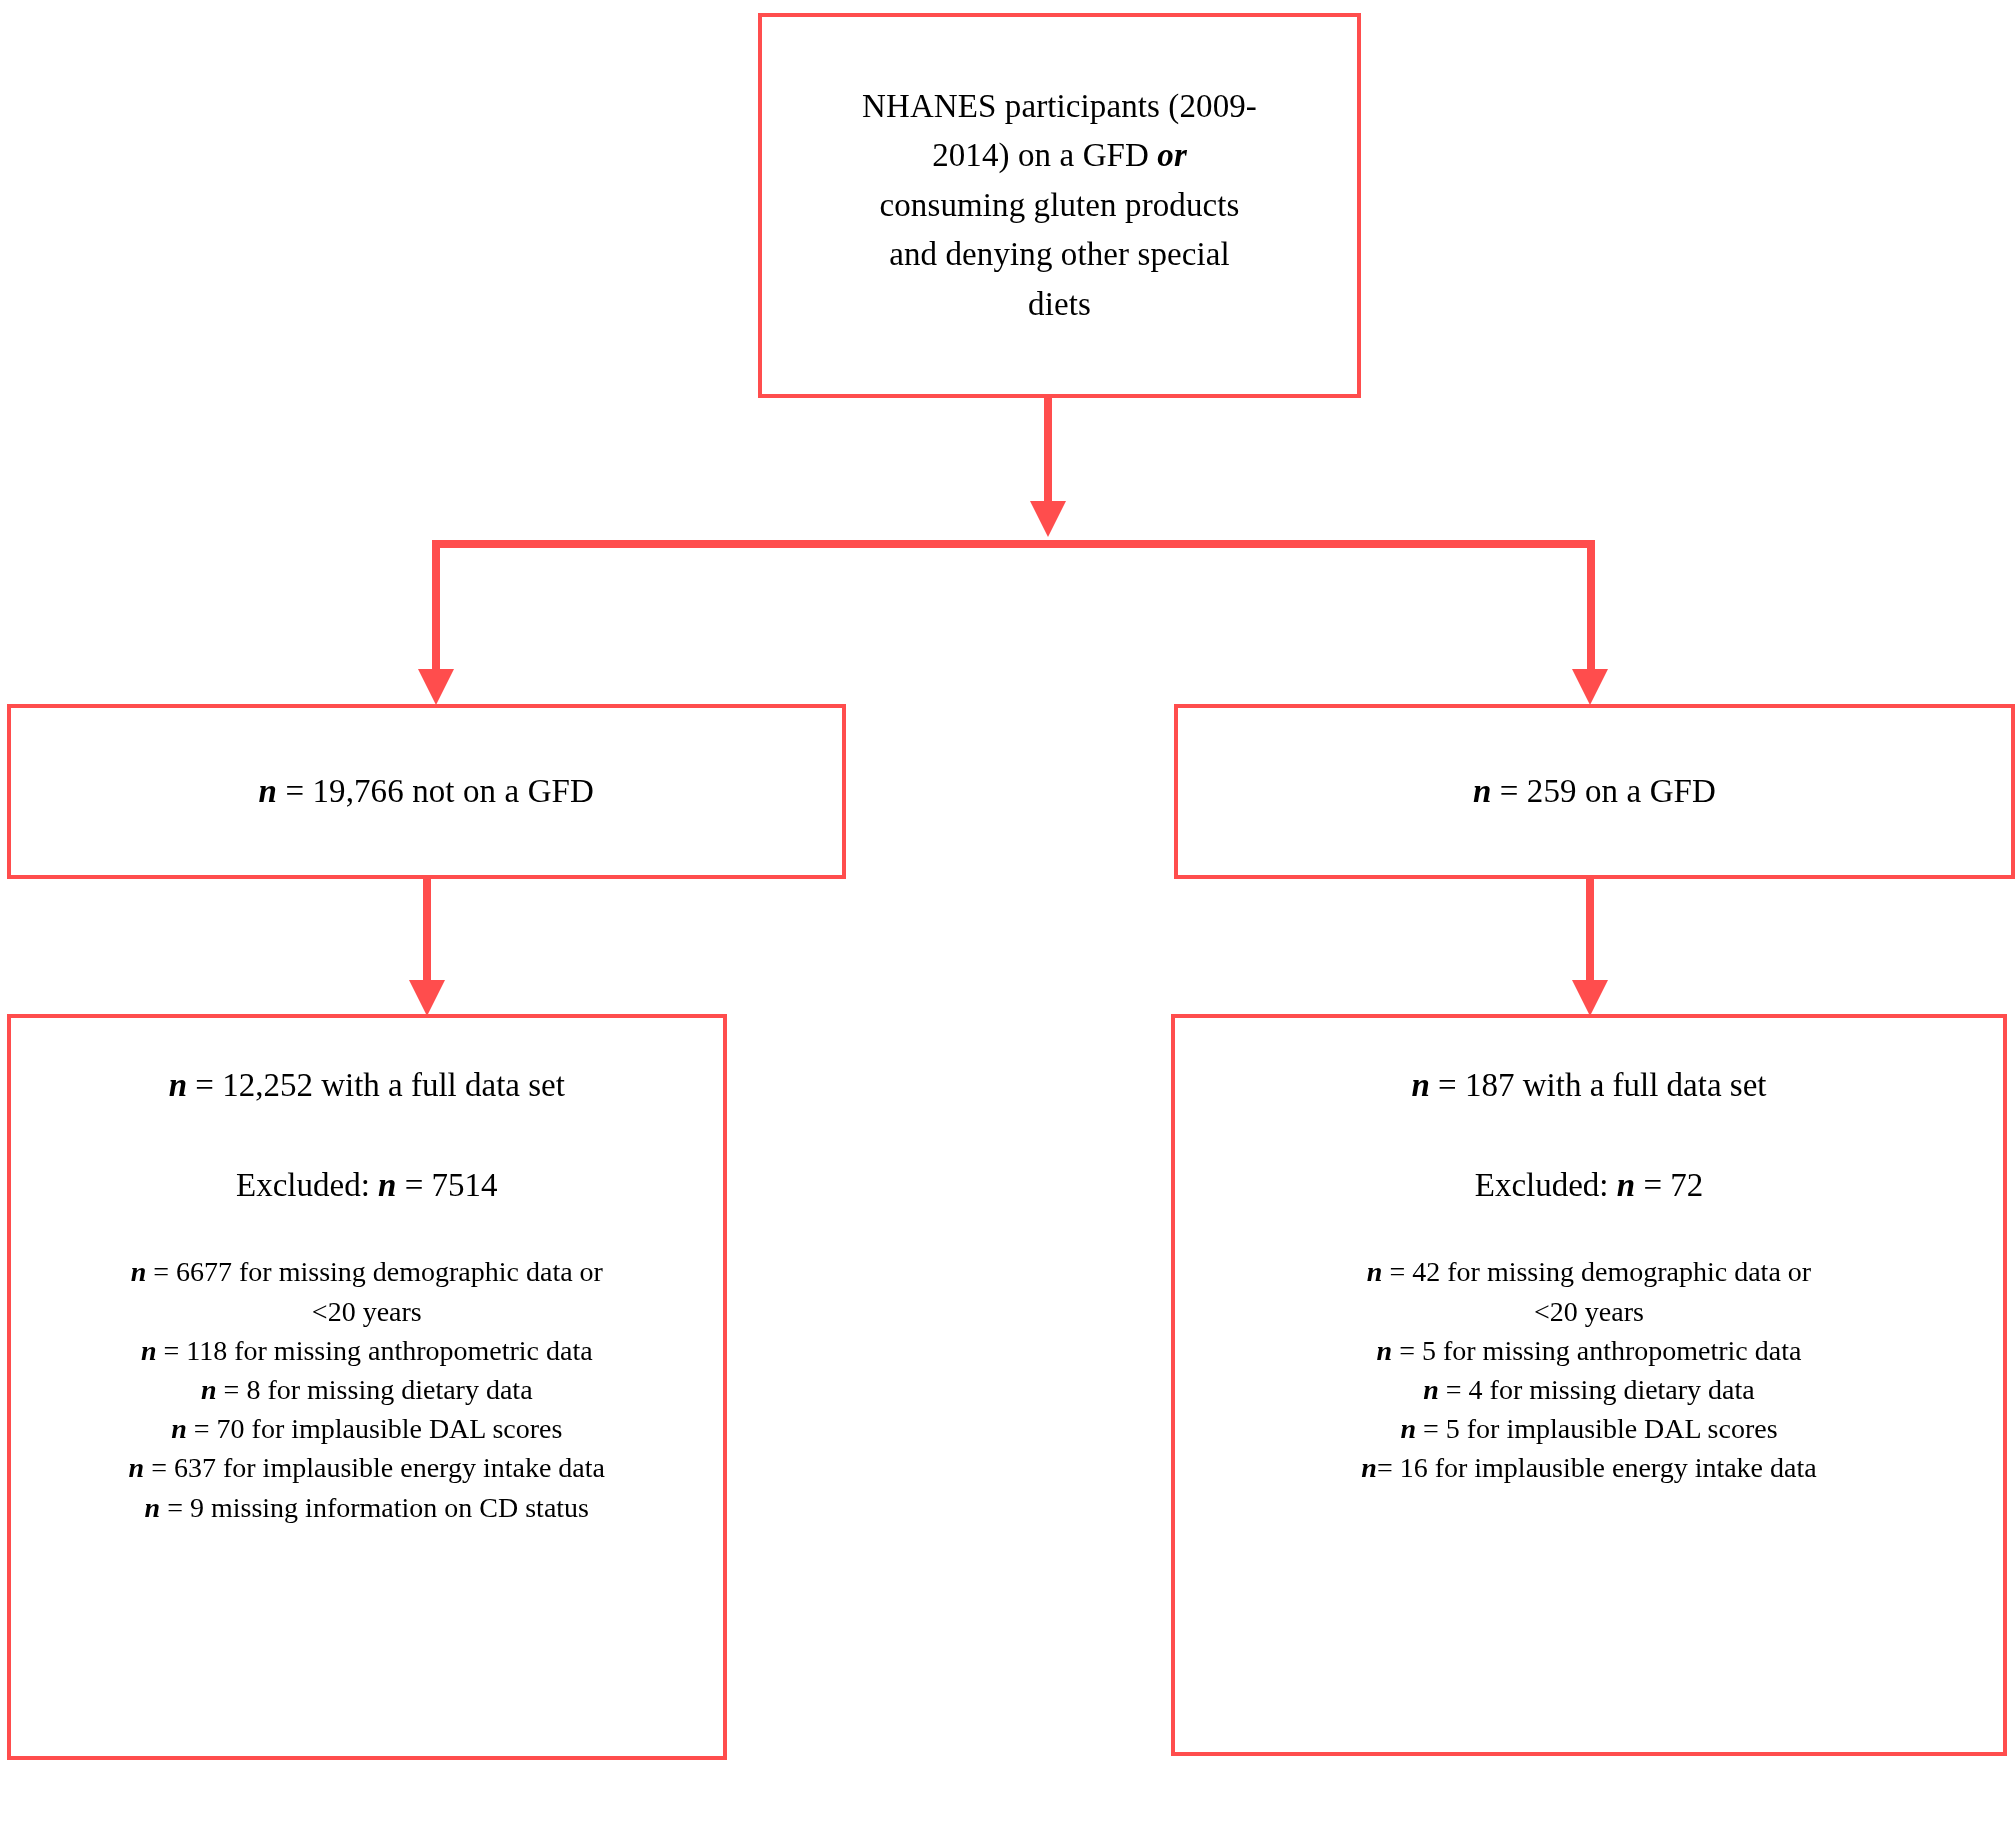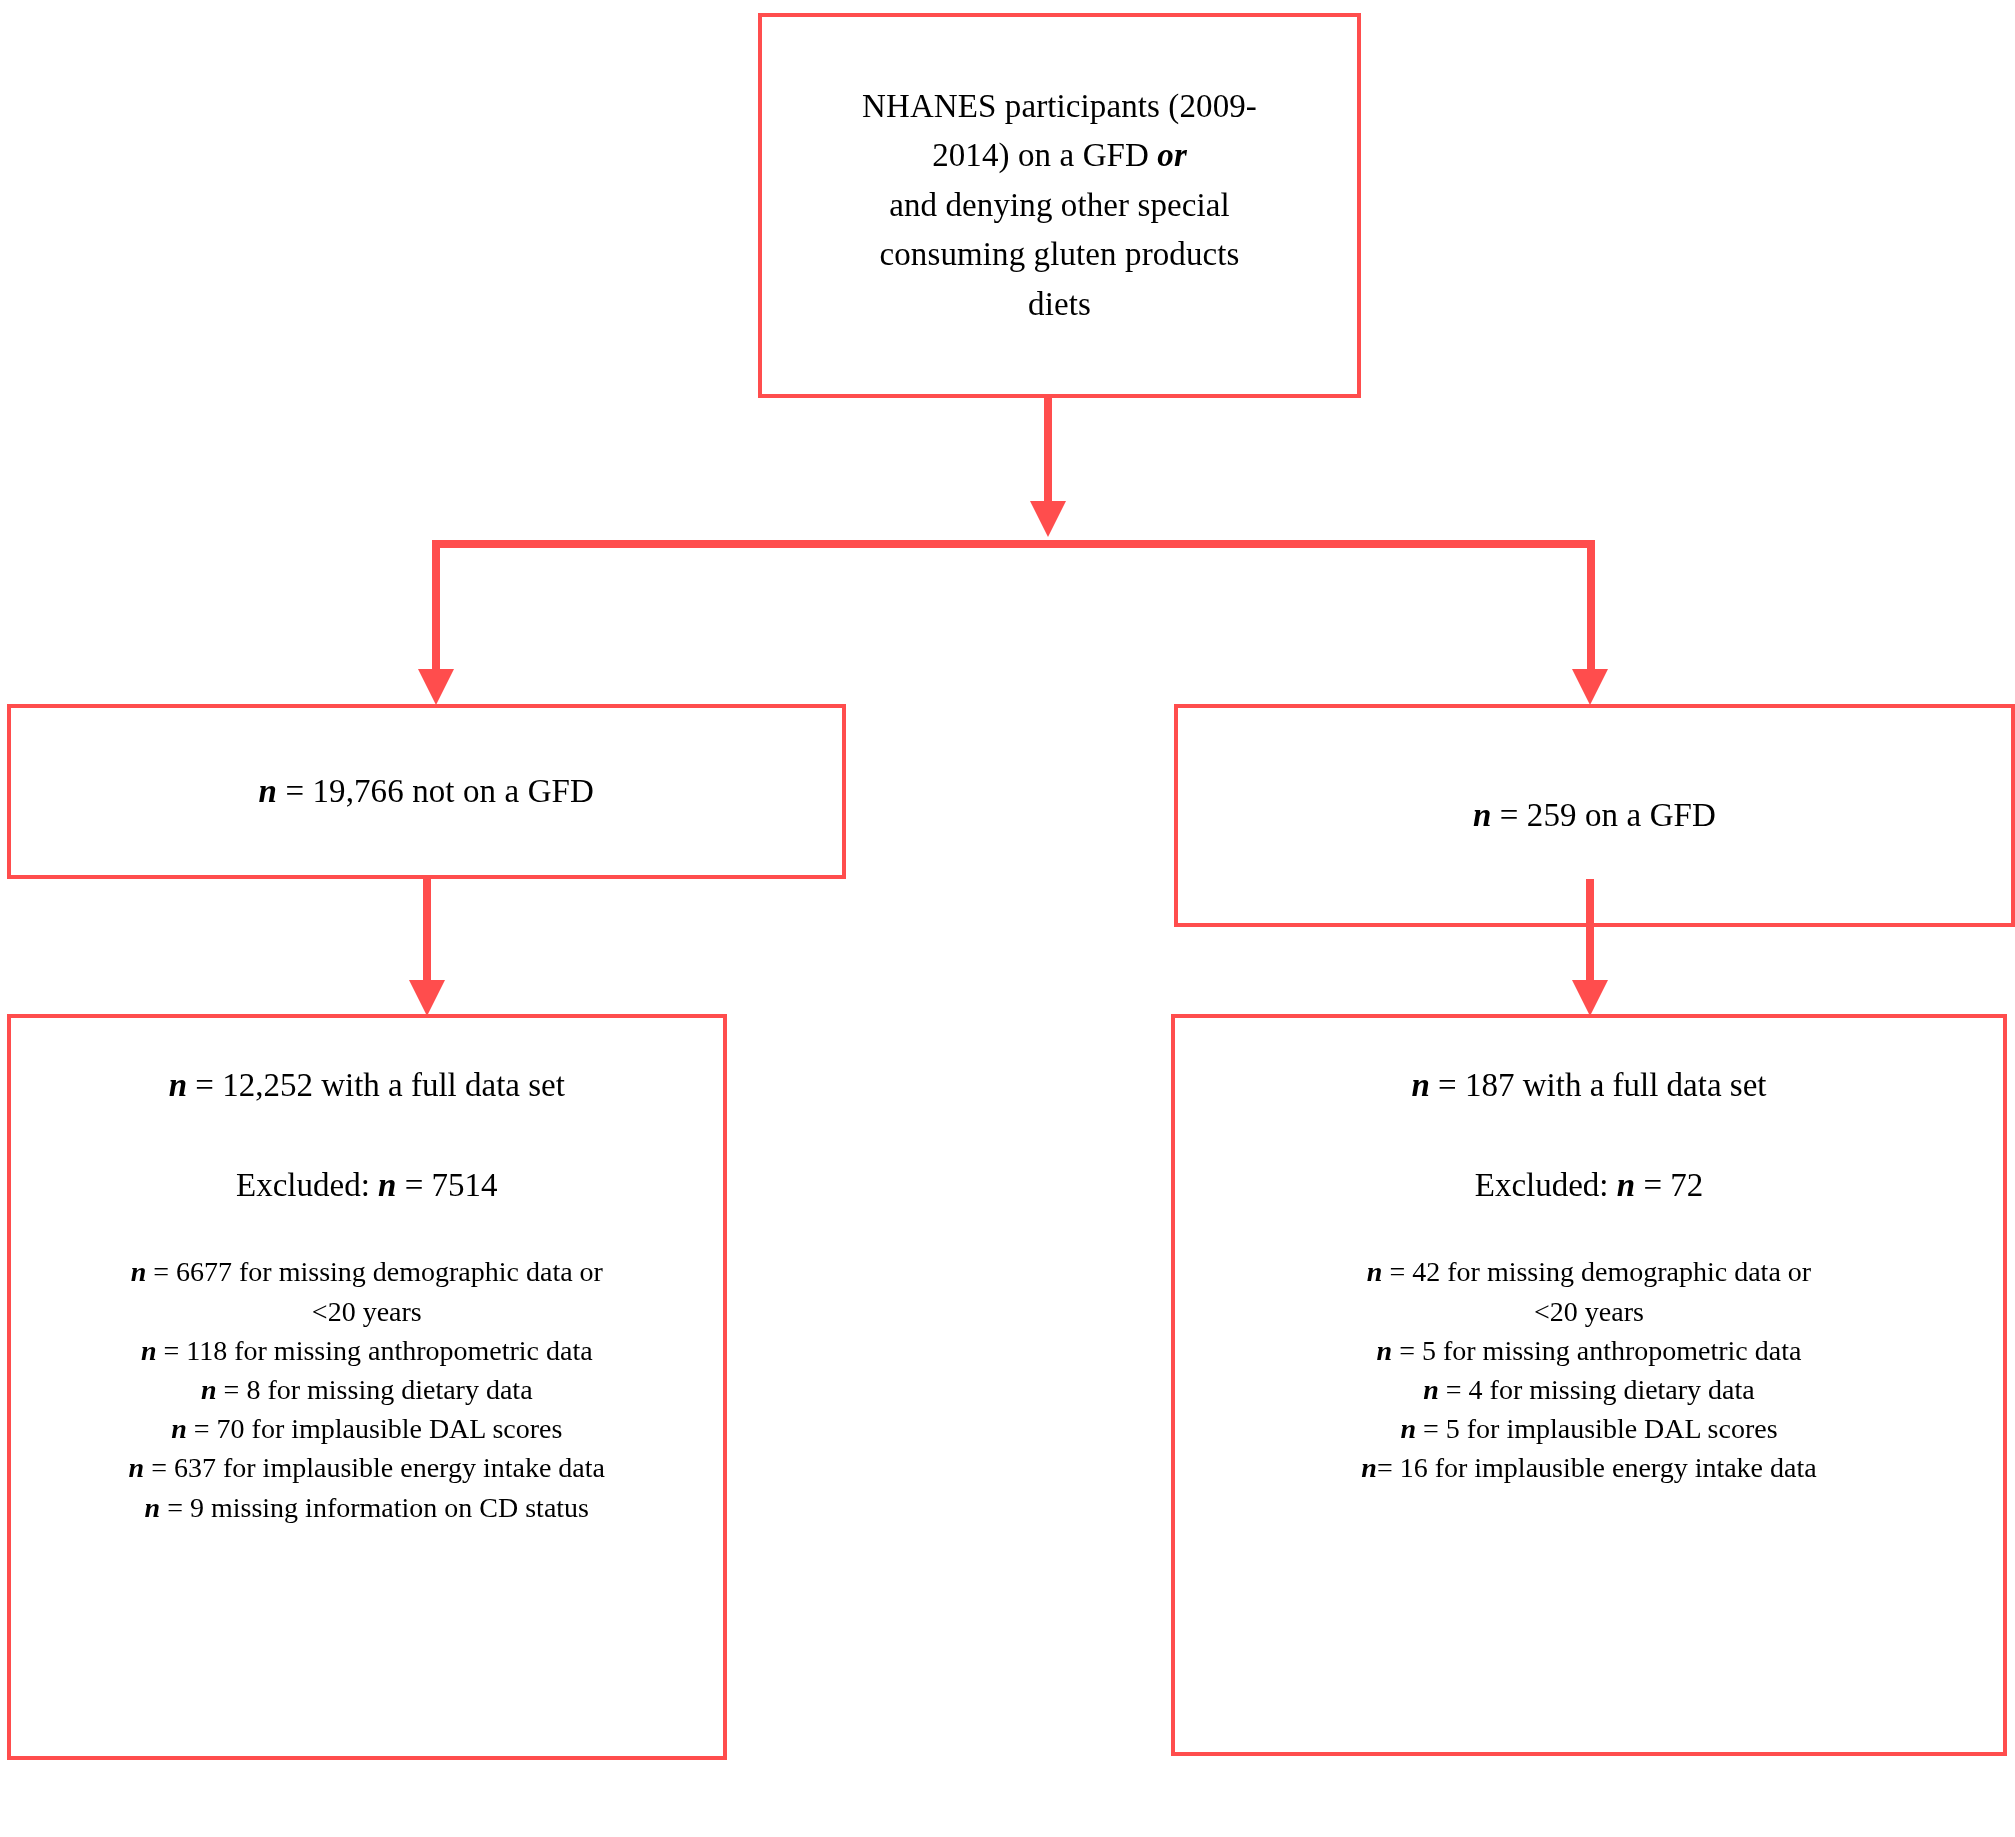--- a/index.html
+++ b/index.html
@@ -42,21 +42,21 @@
 
   
   #box-top{
     left:758px; top:12.8px; width:603px; height:385px;
     justify-content:center;
   }
   #box-top .line{font-size:33px;line-height:1.50;}
 
   
   #box-not-gfd{left:6.8px; top:704px; width:839px; height:175px;justify-content:center;}
-  #box-on-gfd{left:1174px; top:704px; width:841px; height:223px;justify-content:center;}
+  #box-on-gfd{left:1174px; top:704px; width:841px; height:175px;justify-content:center;}
   #box-not-gfd .line,#box-on-gfd .line{font-size:33px;}
 
   
   #box-left-detail{left:6.8px; top:1014px; width:720px; height:746px;}
   #box-right-detail{left:1171px; top:1014px; width:836px; height:742px;}
   .detail-pad{padding-top:44px;width:100%;}
   .detail-head{font-size:33px;line-height:1.4;display:block;text-align:center;}
   .gap-lg{height:54px;}
   .gap-md{height:44px;}
   .reason{font-size:28px;line-height:1.40;display:block;text-align:center;}
@@ -82,22 +82,22 @@
 </style>
 </head>
 <body>
 
 <div id="flow">
 
   <div class="box" id="box-top">
     <div class="box-inner">
       <span class="line">NHANES participants (2009-</span>
       <span class="line"><span>2014) on a GFD </span><span class="it">or</span></span>
+      <span class="line">consuming gluten products</span>
       <span class="line">and denying other special</span>
-      <span class="line">consuming gluten products</span>
       <span class="line">diets</span>
     </div>
   </div>
 
   <div class="stem" style="left:1044px; top:397px; height:108px;"></div>
   <div class="arrowhead" style="left:1030px; top:501px;"></div>
 
   <div class="hbar" style="left:432px; top:540px; width:1163px;"></div>
   <div class="stem" style="left:432px; top:540px; height:132px;"></div>
   <div class="arrowhead" style="left:418px; top:669px;"></div>

